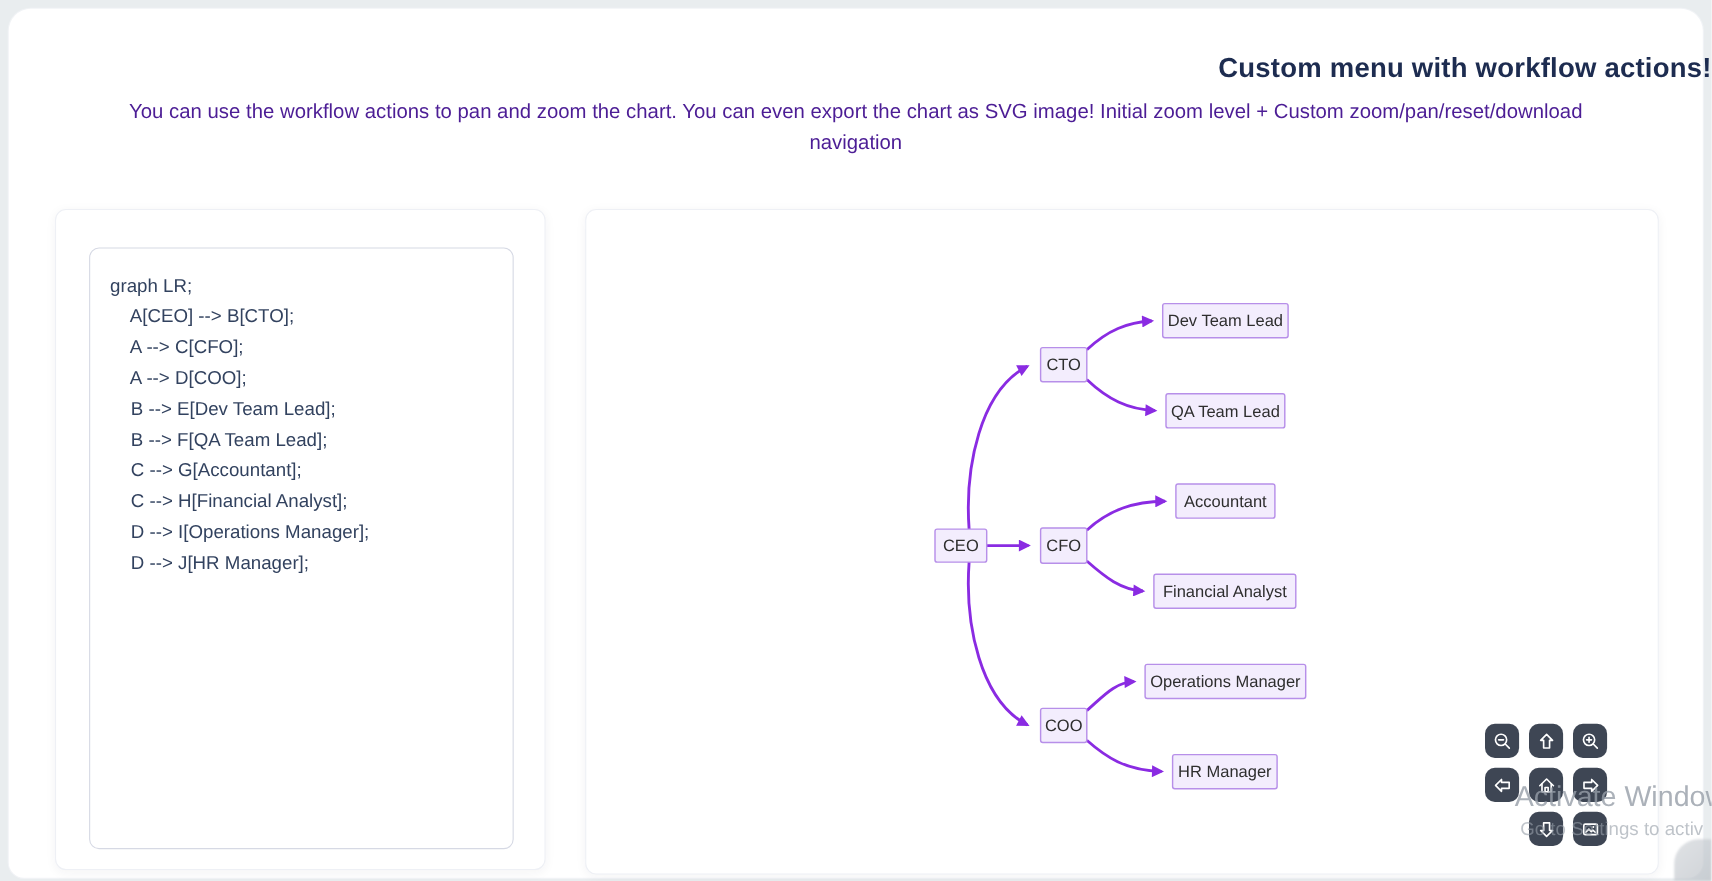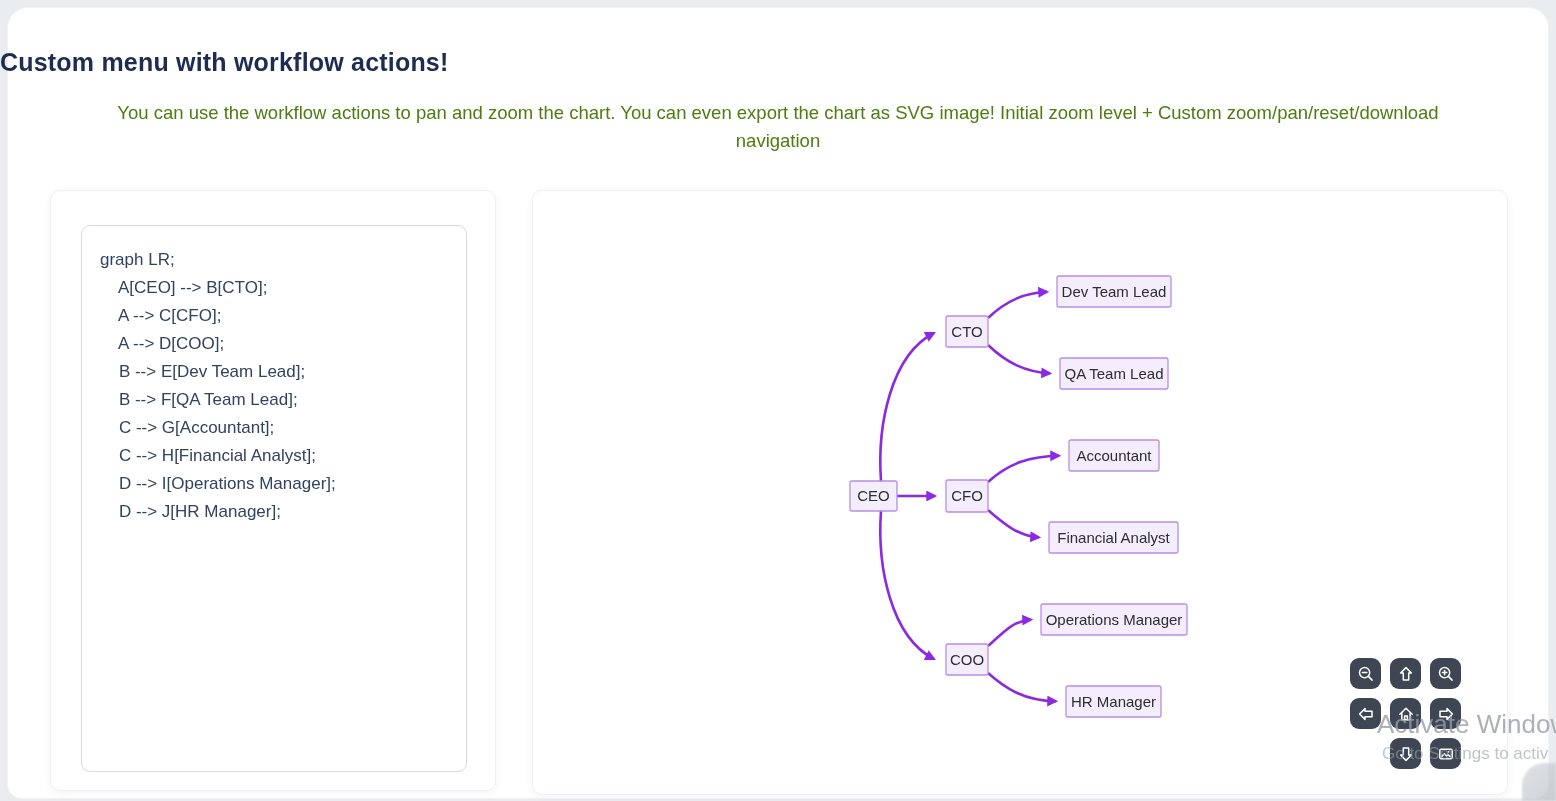--- a/index.html
+++ b/index.html
@@ -10,28 +10,27 @@
     position:relative;
   }
   .app-card {
     position:absolute; left:8px; top:8px; right:8px; bottom:3px;
     background:#ffffff; border-radius:20px 20px 14px 14px;
     box-shadow:0 0 0 1px #f1f3f6;
     z-index:0;
   }
   .page-title {
     position:absolute; left:0; top:48px; width:100%;
-    text-align:left; font-size:25px; font-weight:800; color:#1d2c50;
+    text-align:right; font-size:25px; font-weight:800; color:#1d2c50;
     letter-spacing:.2px; z-index:2;
   }
   .page-subtitle {
     position:absolute; left:78px; top:87px; width:1400px;
-    text-align:center; font-size:18.5px; line-height:28px; color:#4d7c0f;
+    text-align:center; font-size:18.5px; line-height:28px; color:#4c1d95;
     z-index:2;
-    margin-top:12px;
   }
   .card {
     position:absolute; background:#fff; border:1px solid #eef0f5;
     border-radius:10px; box-shadow:0 2px 10px rgba(30,40,60,0.05);
     z-index:2;
   }
   .code-card  { left:50px;  top:190px; width:446px; height:601px; }
   .diagram-card { left:532px; top:190px; width:976px; height:605px; overflow:hidden; }
   .code-input {
     position:absolute; left:30px; top:34px; width:386px; height:547px;

